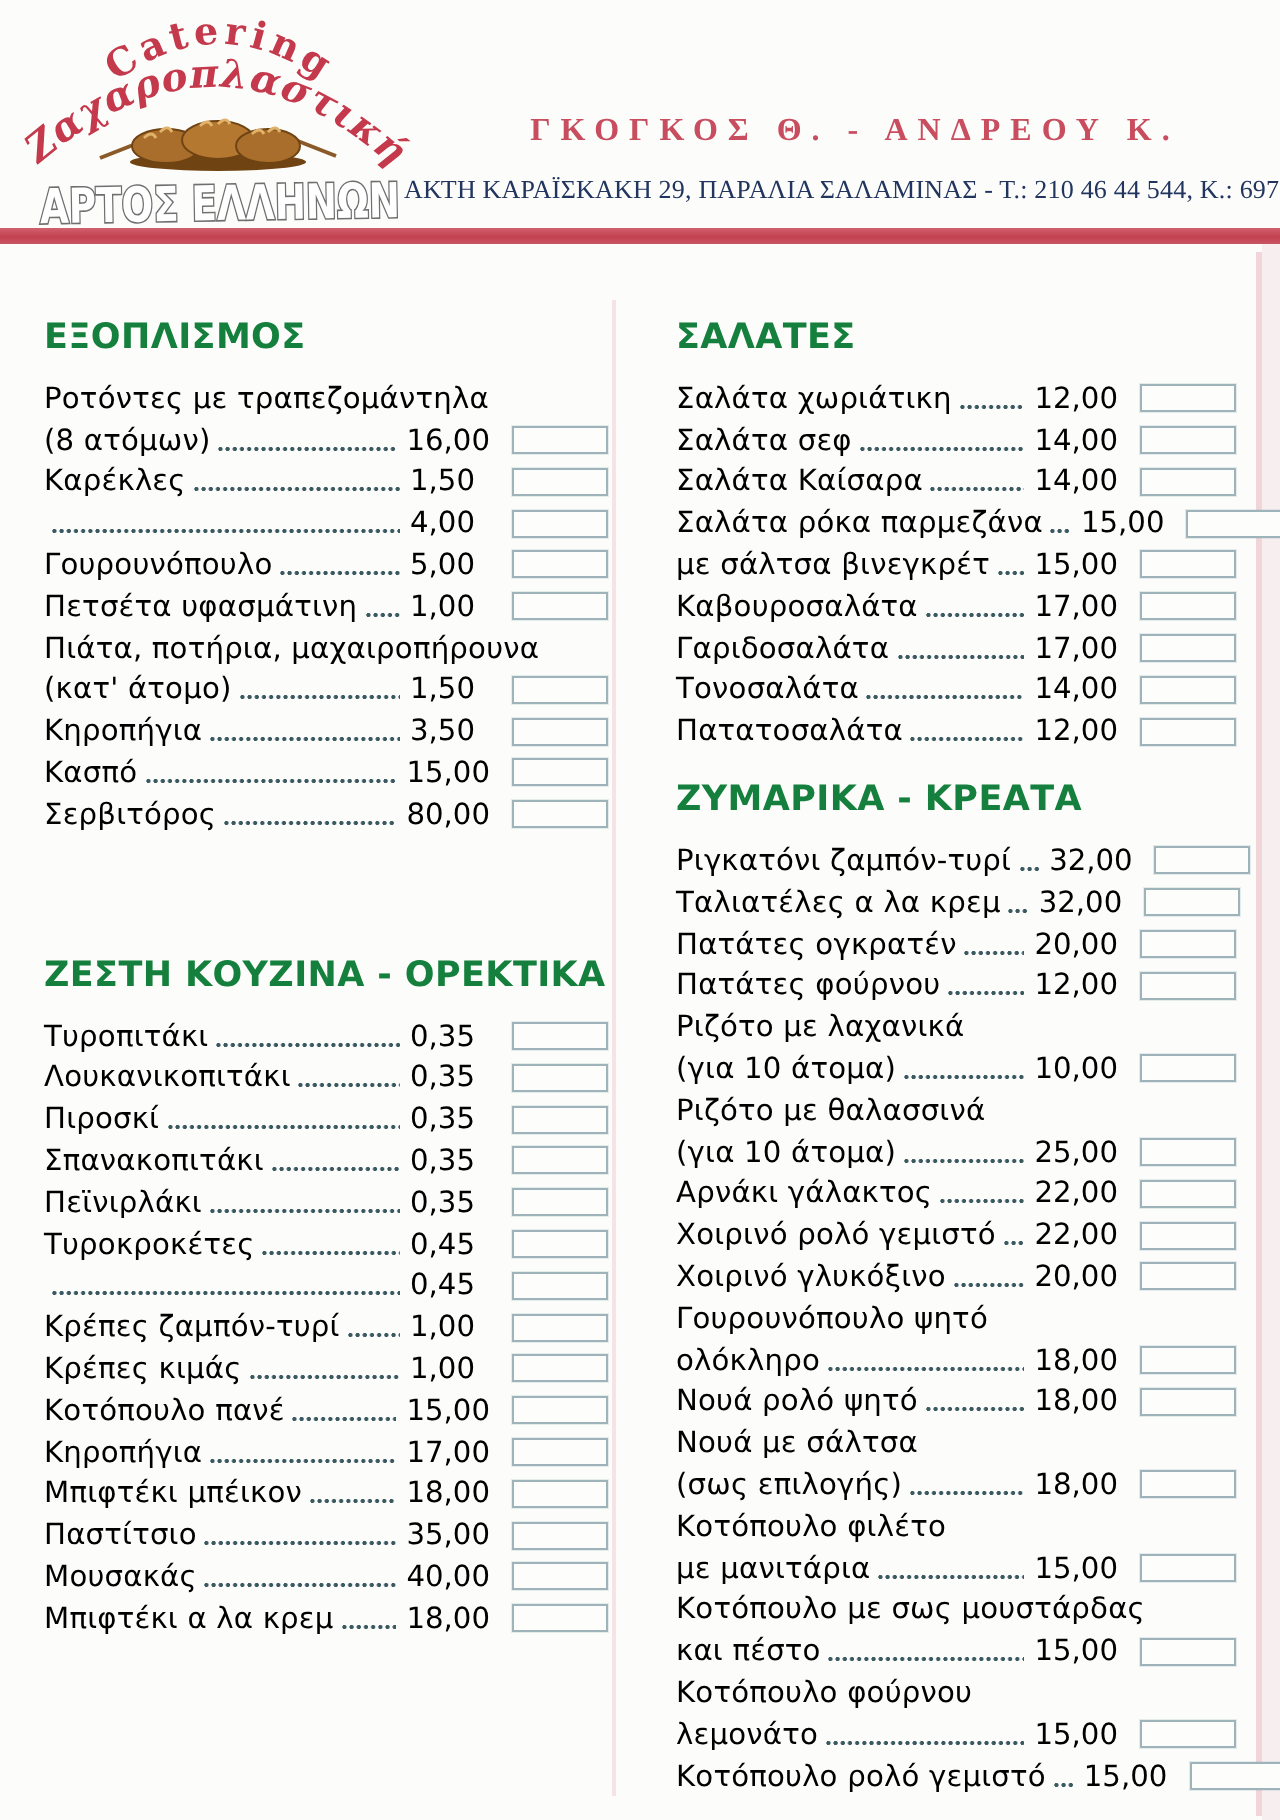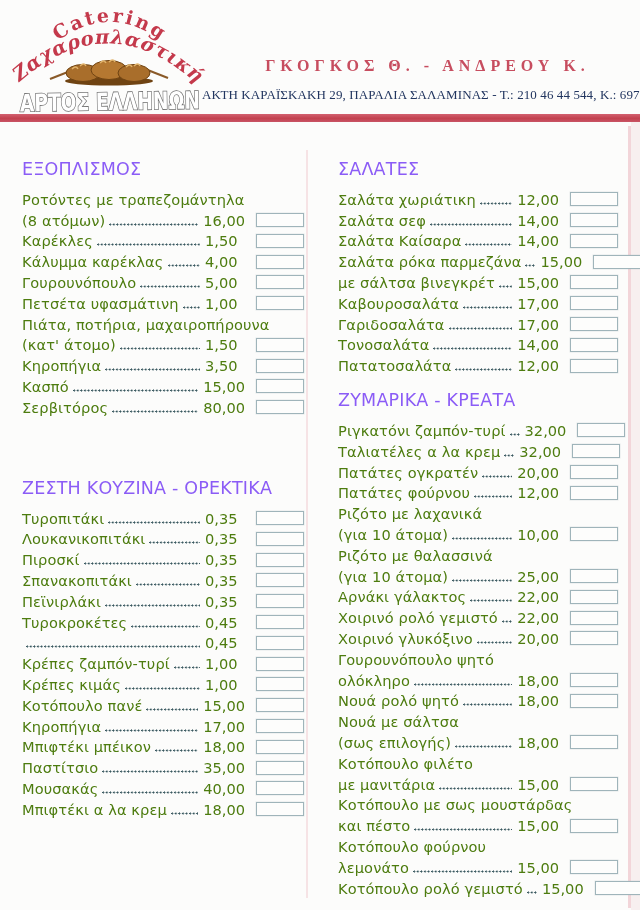--- a/index.html
+++ b/index.html
@@ -31,29 +31,29 @@
   .fold-center{position:absolute;left:306px;top:150px;width:2px;height:748px;background:rgba(233,170,180,0.30);}
   .edge-strip{position:absolute;right:0;top:122px;width:9px;height:788px;background:#f7efef;}
   .edge-right{position:absolute;right:9px;top:126px;width:3px;height:782px;background:rgba(231,166,175,0.45);}
 
   
   .col{position:absolute;top:158px;width:282px;}
   .col-left{left:22px;}
   .col-right{left:338px;width:280px;}
 
   .sec-title{
-    font-size:17.5px;font-weight:normal;color:#8b5cf6;margin:0 0 7px 0;
+    font-size:17.5px;font-weight:bold;color:#15803d;margin:0 0 7px 0;
     letter-spacing:0.2px;line-height:23px;
   }
   .section + .section{margin-top:14px;}
   .col-left .section + .section{margin-top:60px;}
 
   .item .line{
     display:flex;align-items:flex-end;height:20.8px;
-    color:#4d7c0f;font-size:14.6px;line-height:19px;
+    color:#000000;font-size:14.6px;line-height:19px;
   }
   .lbl{white-space:nowrap;letter-spacing:0.1px;}
   .dots{
     flex:1 1 auto;height:6px;margin:0 5px 3px 4px;min-width:10px;
     background-image:radial-gradient(circle at 1.2px 3.5px,#39585f 0.9px,transparent 1.2px);
     background-size:3.6px 6px;background-repeat:repeat-x;
   }
   .price{flex:0 0 auto;min-width:40px;text-align:left;}
   .box{
     flex:0 0 auto;width:46px;height:12px;border:1px solid #9fb4ba;
@@ -115,21 +115,20 @@
           <div class="item">
             <div class="line">
               <span class="lbl">Καρέκλες</span>
               <span class="dots"></span>
               <span class="price">1,50</span>
               <span class="box"></span>
             </div>
           </div>
           <div class="item">
             <div class="line">
-              <span class="lbl">Κάλυμμα καρέκλας</span>
               <span class="dots"></span>
               <span class="price">4,00</span>
               <span class="box"></span>
             </div>
           </div>
           <div class="item">
             <div class="line">
               <span class="lbl">Γουρουνόπουλο</span>
               <span class="dots"></span>
               <span class="price">5,00</span>

